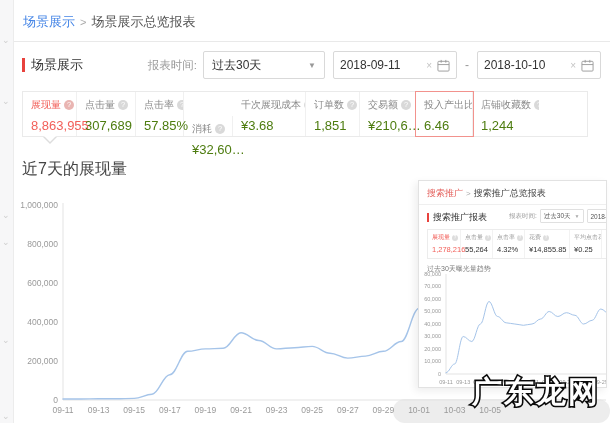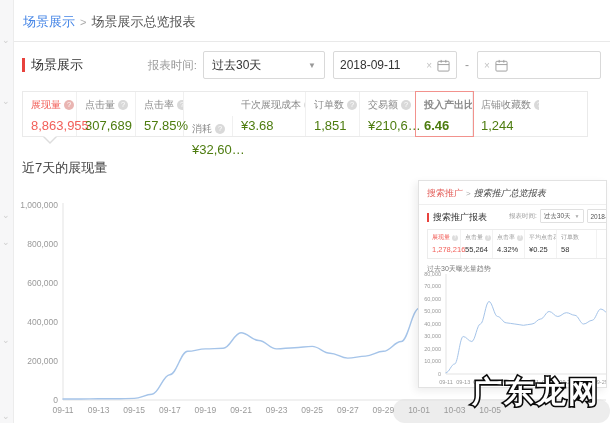--- a/index.html
+++ b/index.html
@@ -32,34 +32,34 @@
   .metrics{position:absolute;left:22px;top:91px;width:566px;height:46px;border:1px solid #eaeaea;display:flex;background:#fff;box-sizing:border-box;}
   .metric{position:relative;border-right:1px solid #f0f0f0;padding:6px 0 0 8px;box-sizing:border-box;flex:none;cursor:pointer;}
   .metric:last-child{border-right:none;}
   .m-label{font-size:10px;color:#8a8a8a;display:flex;align-items:center;gap:3px;white-space:nowrap;overflow:hidden;}
   .q{width:10px;height:10px;border-radius:50%;background:#d9d9d9;color:#fff;font-size:7.5px;line-height:10px;text-align:center;flex:none;}
   .m-value{font-size:13px;color:#4d7c0f;margin-top:6px;white-space:nowrap;}
   .metric.selected .m-label,.metric.selected .m-value{color:#f2605a;}
   .metric.selected .q{background:#e9b5b2;}
   .metric.selected::before{content:'';position:absolute;left:50%;bottom:-8px;margin-left:-7px;border:7px solid transparent;border-top-color:#ddd;border-bottom:0;}
   .metric.selected::after{content:'';position:absolute;left:50%;bottom:-6px;margin-left:-7px;border:7px solid transparent;border-top-color:#fff;border-bottom:0;}
-  .metric.hl{box-shadow:0 0 0 1px #f2928d;font-weight:bold;}
-
-  .chart-title{position:absolute;left:22px;top:159px;font-size:13px;color:#444;}
+  .metric.hl{box-shadow:0 0 0 1px #f2928d;}
+
+  .chart-title{position:absolute;left:22px;top:159px;font-size:16px;color:#444;}
 
   .blob1{position:absolute;left:393px;top:399px;width:217px;height:24px;background:#ededed;border-radius:12px;}
 
   .main-chart{position:absolute;left:0;top:193px;width:610px;height:230px;}
 
   
   .popup{position:absolute;left:418px;top:180px;width:189px;height:208px;background:#fff;border:1px solid #e2e2e2;box-shadow:-3px 3px 8px rgba(0,0,0,.07);box-sizing:border-box;overflow:hidden;}
   .p-bc{position:absolute;left:8px;top:6px;font-size:9px;white-space:nowrap;}
   .p-bc .p-bc-section{color:#e4605c;cursor:pointer;}
   .p-bc .p-bc-sep{color:#aaa;margin:0 3px;font-size:8px;}
-  .p-bc .p-bc-page{color:#444;font-style:italic;}
+  .p-bc .p-bc-page{color:#444;}
   .p-divider{position:absolute;left:0;top:23px;width:100%;border-top:1px solid #efefef;}
   .p-sec{position:absolute;left:8px;top:30px;display:flex;align-items:center;font-size:9px;color:#333;}
   .p-red-bar{width:2px;height:9px;background:#e8423d;margin-right:4px;}
   .p-filters{position:absolute;left:90px;top:28px;right:0;height:14px;display:flex;align-items:center;font-size:6.5px;color:#999;white-space:nowrap;overflow:hidden;gap:3px;}
   .p-select{border:1px solid #e0e0e0;border-radius:1px;height:12px;display:flex;align-items:center;gap:4px;padding:0 3px;color:#555;}
   .p-sel-caret{color:#aaa;font-size:5px;}
   .p-datebox{border:1px solid #e0e0e0;border-radius:1px;height:12px;display:flex;align-items:center;padding:0 3px;color:#555;}
   .p-metrics{position:absolute;left:8px;top:48px;width:181px;height:30px;border:1px solid #ececec;border-right:none;display:flex;overflow:hidden;background:#fff;box-sizing:border-box;}
   .mini-metric{position:relative;border-right:1px solid #f2f2f2;padding:3px 0 0 4px;box-sizing:border-box;flex:none;cursor:pointer;}
   .mm-label{font-size:6px;color:#9a9a9a;display:flex;align-items:center;gap:2px;white-space:nowrap;overflow:hidden;}
@@ -107,20 +107,21 @@
       <span class="x-icon">×</span>
       <svg width="13" height="13" viewBox="0 0 14 14">
           <rect x="1" y="2.5" width="12" height="10.5" rx="1" fill="none" stroke="#9b9b9b"></rect>
           <line x1="1" y1="6" x2="13" y2="6" stroke="#9b9b9b"></line>
           <line x1="4.5" y1="1" x2="4.5" y2="4" stroke="#9b9b9b"></line>
           <line x1="9.5" y1="1" x2="9.5" y2="4" stroke="#9b9b9b"></line>
         </svg>
     </div>
     <span class="dash">-</span>
     <div class="datebox">
+      <span class="dtext">2018-10-10</span>
       <span class="x-icon">×</span>
       <svg width="13" height="13" viewBox="0 0 14 14">
           <rect x="1" y="2.5" width="12" height="10.5" rx="1" fill="none" stroke="#9b9b9b"></rect>
           <line x1="1" y1="6" x2="13" y2="6" stroke="#9b9b9b"></line>
           <line x1="4.5" y1="1" x2="4.5" y2="4" stroke="#9b9b9b"></line>
           <line x1="9.5" y1="1" x2="9.5" y2="4" stroke="#9b9b9b"></line>
         </svg>
     </div>
   </div>
 
@@ -252,20 +253,27 @@
             <span class="mm-q">?</span>
           </div>
           <div class="mm-value">55,264</div>
         </div>
         <div class="mini-metric" style="width: 32px;">
           <div class="mm-label">
             <span>点击率</span>
             <span class="mm-q">?</span>
           </div>
           <div class="mm-value">4.32%</div>
+        </div>
+        <div class="mini-metric" style="width: 45px;">
+          <div class="mm-label">
+            <span>花费</span>
+            <span class="mm-q">?</span>
+          </div>
+          <div class="mm-value">¥14,855.85</div>
         </div>
         <div class="mini-metric" style="width: 32px;">
           <div class="mm-label">
             <span>平均点击花费</span>
           </div>
           <div class="mm-value">¥0.25</div>
         </div>
         <div class="mini-metric" style="width: 40px;">
           <div class="mm-label">
             <span>订单数</span>

